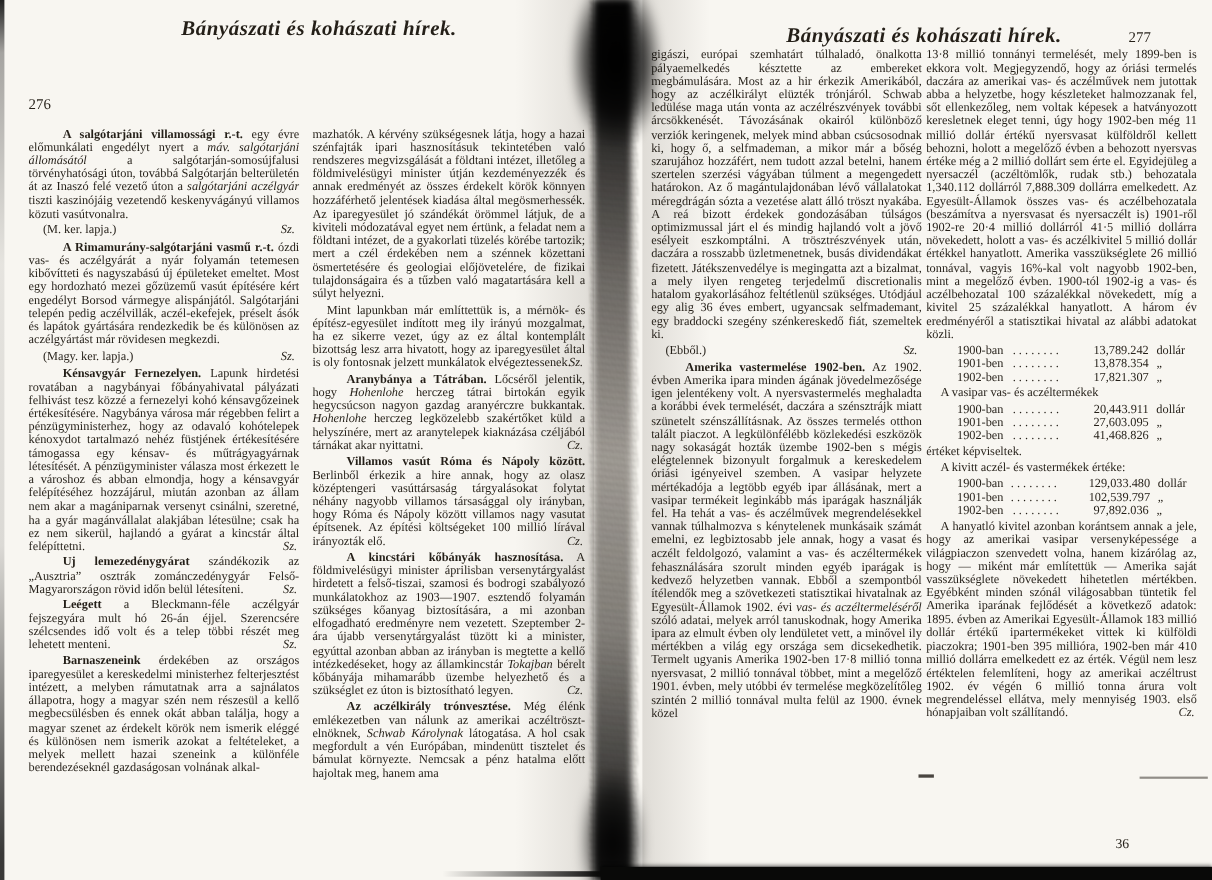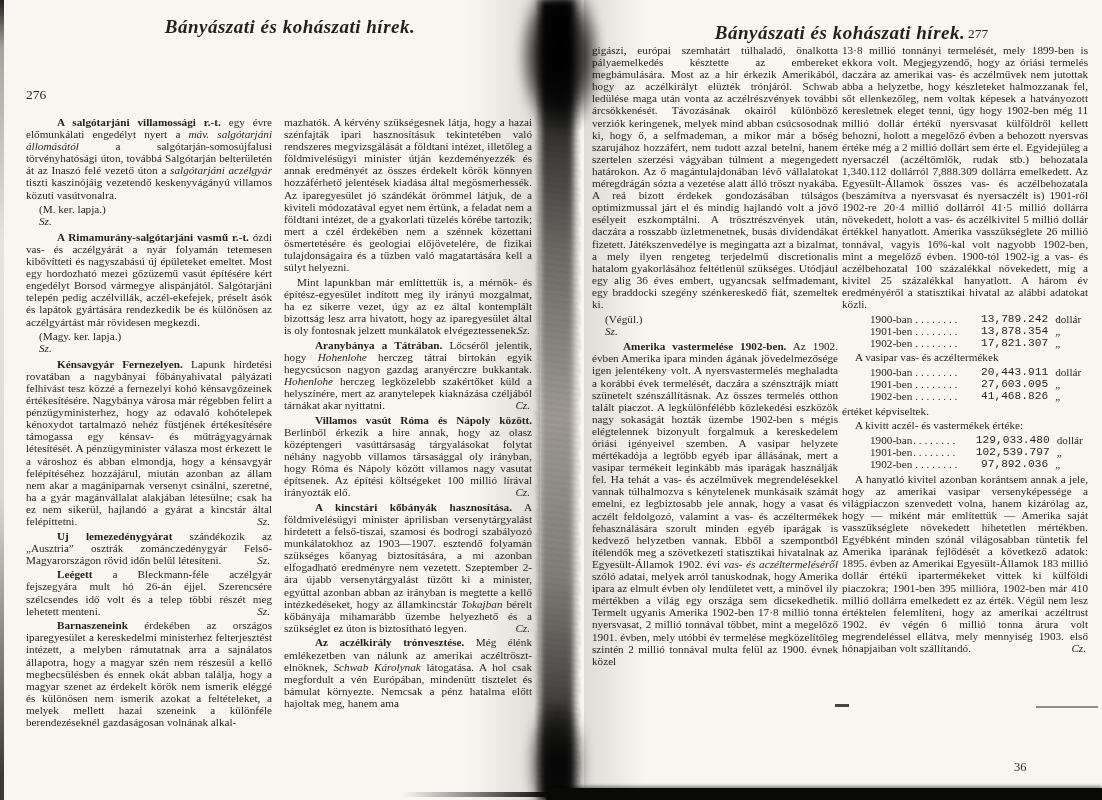--- a/index.html
+++ b/index.html
@@ -7,44 +7,44 @@
     position:relative;width:1102px;height:800px;overflow:hidden;
     background:#f8f6f1;color:#241f18;
     font-family:"Liberation Serif","DejaVu Serif",serif;
   }
   
   .rhead{position:absolute;font-style:italic;font-weight:bold;font-size:19px;letter-spacing:.5px;}
   .rhead-left{left:60px;top:16px;width:460px;text-align:center;}
   .rhead-right{left:620px;top:22px;width:440px;text-align:center;}
   .pnum{position:absolute;font-size:13.5px;}
   .pnum-left{left:26px;top:46px;margin-top:41px;}
-  .pnum-right{left:968px;top:26px;}
+  .pnum-right{left:1026px;top:26px;}
   .footer-mark{position:absolute;left:1014px;top:760px;font-size:12.5px;text-align:center;}
   
   .sec-title{position:absolute;left:30px;top:86px;width:500px;text-align:center;
     font-size:20.5px;letter-spacing:.5px;}
   
   .col{position:absolute;font-size:11.2px;line-height:12.1px;text-align:justify;
     overflow:hidden;}
   .col-l1{left:26px;top:116px;width:246px;height:662px;}
   .col-l2{left:284px;top:116px;width:248px;height:662px;}
   .col-r1{left:592px;top:44px;width:246px;height:704px;}
   .col-r2{left:842px;top:44px;width:246px;height:704px;}
   .para{position:relative;text-indent:13px;margin:0 0 2.5px 0;}
   .para.noind{text-indent:0;}
   .b{font-weight:bold;margin-left:18px;}
   .i{font-style:italic;}
   .sig{position:absolute;right:2px;bottom:0;font-style:italic;text-indent:0;}
-  .srow{display:flex;justify-content:space-between;padding:0 4px 0 13px;margin:0 0 3.5px 0;flex-direction:column;}
+  .srow{display:flex;justify-content:space-between;padding:0 4px 0 13px;margin:0 0 3.5px 0;}
   .sig2{font-style:italic;}
   .stat-table{margin:1px 0 2.5px 0;}
   .trow{display:flex;padding-left:8px;white-space:nowrap;}
   .ty{width:58px;margin-left:20px;}
   .td{width:84px;overflow:hidden;}
-  .tv{flex:1;text-align:center;font-family:Liberation Mono, monospace;}
+  .tv{flex:1;text-align:center;}
   .tu{width:42px;padding-left:7px;}
   
   .shade-l{position:absolute;left:468px;top:0;width:72px;height:100%;
     background:linear-gradient(to right,rgba(40,30,20,0) ,rgba(40,30,20,0.12));}
   .shade-r{position:absolute;left:584px;top:0;width:62px;height:100%;
     background:linear-gradient(to left,rgba(40,30,20,0),rgba(40,30,20,0.12));}
   .gutter-core{position:absolute;left:540px;top:0;width:34px;height:100%;
     background:linear-gradient(to bottom,
       rgba(5,5,5,0.98) 0%,rgba(8,8,8,0.92) 10%,rgba(35,30,26,0.62) 32%,
       rgba(70,62,54,0.45) 52%,rgba(45,40,34,0.55) 72%,rgba(12,12,12,0.9) 96%);
@@ -102,21 +102,21 @@
       <div class="para"><span class="b">Villamos vasút Róma és Nápoly között.</span><span> Berlinből érkezik a hire annak, hogy az olasz középtengeri vasúttársaság tárgyalásokat folytat néhány nagyobb villamos társasággal oly irányban, hogy Róma és Nápoly között villamos nagy vasutat építsenek. Az építési költségeket 100 millió lírával irányozták elő.</span><span class="sig">Cz.</span></div>
       <div class="para"><span class="b">A kincstári kőbányák hasznosítása.</span><span> A földmivelésügyi minister áprilisban versenytárgyalást hirdetett a felső-tiszai, szamosi és bodrogi szabályozó munkálatokhoz az 1903—1907. esztendő folyamán szükséges kőanyag biztosítására, a mi azonban elfogadható eredményre nem vezetett. Szeptember 2-ára újabb versenytárgyalást tüzött ki a minister, egyúttal azonban abban az irányban is megtette a kellő intézkedéseket, hogy az államkincstár </span><span class="i">Tokajban</span><span> bérelt kőbányája mihamarább üzembe helyezhető és a szükséglet ez úton is biztosítható legyen.</span><span class="sig">Cz.</span></div>
       <div class="para"><span class="b">Az aczélkirály trónvesztése.</span><span> Még élénk emlékezetben van nálunk az amerikai aczéltröszt-elnöknek, </span><span class="i">Schwab Károlynak</span><span> látogatása. A hol csak megfordult a vén Európában, mindenütt tisztelet és bámulat környezte. Nemcsak a pénz hatalma előtt hajoltak meg, hanem ama</span></div>
     </div>
 
   <div class="rhead rhead-right">Bányászati és kohászati hírek.</div>
   <span class="pnum pnum-right">277</span>
   <div class="col col-r1">
       <div class="para noind"><span>gigászi, európai szemhatárt túlhaladó, önalkotta pályaemelkedés késztette az embereket megbámulására. Most az a hir érkezik Amerikából, hogy az aczélkirályt elüzték trónjáról. Schwab ledülése maga után vonta az aczélrészvények további árcsökkenését. Távozásának okairól különböző verziók keringenek, melyek mind abban csúcsosodnak ki, hogy ő, a selfmademan, a mikor már a bőség szarujához hozzáfért, nem tudott azzal betelni, hanem szertelen szerzési vágyában túlment a megengedett határokon. Az ő magántulajdonában lévő vállalatokat méregdrágán sózta a vezetése alatt álló tröszt nyakába. A reá bizott érdekek gondozásában túlságos optimizmussal járt el és mindig hajlandó volt a jövő esélyeit eszkomptálni. A trösztrészvények után, daczára a rosszabb üzletmenetnek, busás dividendákat fizetett. Játékszenvedélye is megingatta azt a bizalmat, a mely ilyen rengeteg terjedelmű discretionalis hatalom gyakorlásához feltétlenül szükséges. Utódjául egy alig 36 éves embert, ugyancsak selfmademant, egy braddocki szegény szénkereskedő fiát, szemeltek ki.</span></div>
       <div class="srow">
-        <span>(Végül.)</span>
+        <span>(Ebből.)</span>
         <span class="sig2">Sz.</span>
       </div>
       <div class="para"><span class="b">Amerika vastermelése 1902-ben.</span><span> Az 1902. évben Amerika ipara minden ágának jövedelmezősége igen jelentékeny volt. A nyersvastermelés meghaladta a korábbi évek termelését, daczára a szénsztrájk miatt szünetelt szénszállításnak. Az összes termelés otthon talált piaczot. A legkülönfélébb közlekedési eszközök nagy sokaságát hozták üzembe 1902-ben s mégis elégtelennek bizonyult forgalmuk a kereskedelem óriási igényeivel szemben. A vasipar helyzete mértékadója a legtöbb egyéb ipar állásának, mert a vasipar termékeit leginkább más iparágak használják fel. Ha tehát a vas- és aczélművek megrendelésekkel vannak túlhalmozva s kénytelenek munkásaik számát emelni, ez legbiztosabb jele annak, hogy a vasat és aczélt feldolgozó, valamint a vas- és aczéltermékek fehasználására szorult minden egyéb iparágak is kedvező helyzetben vannak. Ebből a szempontból ítélendők meg a szövetkezeti statisztikai hivatalnak az Egyesült-Államok 1902. évi </span><span class="i">vas- és aczéltermeléséről</span><span> szóló adatai, melyek arról tanuskodnak, hogy Amerika ipara az elmult évben oly lendületet vett, a minővel ily mértékben a világ egy országa sem dicsekedhetik. Termelt ugyanis Amerika 1902-ben 17·8 millió tonna nyersvasat, 2 millió tonnával többet, mint a megelőző 1901. évben, mely utóbbi év termelése megközelítőleg szintén 2 millió tonnával multa felül az 1900. évnek közel</span></div>
     </div>
   <div class="col col-r2">
       <div class="para noind"><span>13·8 millió tonnányi termelését, mely 1899-ben is ekkora volt. Megjegyzendő, hogy az óriási termelés daczára az amerikai vas- és aczélművek nem jutottak abba a helyzetbe, hogy készleteket halmozzanak fel, sőt ellenkezőleg, nem voltak képesek a hatványozott keresletnek eleget tenni, úgy hogy 1902-ben még 11 millió dollár értékű nyersvasat külföldről kellett behozni, holott a megelőző évben a behozott nyersvas értéke még a 2 millió dollárt sem érte el. Egyidejüleg a nyersaczél (aczéltömlők, rudak stb.) behozatala 1,340.112 dollárról 7,888.309 dollárra emelkedett. Az Egyesült-Államok összes vas- és aczélbehozatala (beszámítva a nyersvasat és nyersaczélt is) 1901-ről 1902-re 20·4 millió dollárról 41·5 millió dollárra növekedett, holott a vas- és aczélkivitel 5 millió dollár értékkel hanyatlott. Amerika vasszükséglete 26 millió tonnával, vagyis 16%-kal volt nagyobb 1902-ben, mint a megelőző évben. 1900-tól 1902-ig a vas- és aczélbehozatal 100 százalékkal növekedett, míg a kivitel 25 százalékkal hanyatlott. A három év eredményéről a statisztikai hivatal az alábbi adatokat közli.</span></div>
       <div class="stat-table">
         <div class="trow">
           <span class="ty">1900-ban</span>
           <span class="td">. . . . . . . .</span>

